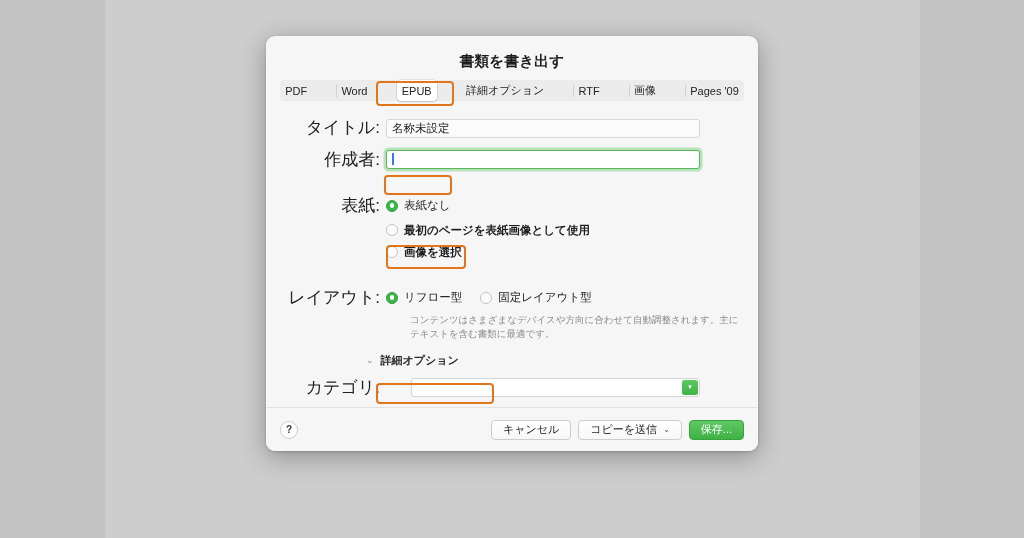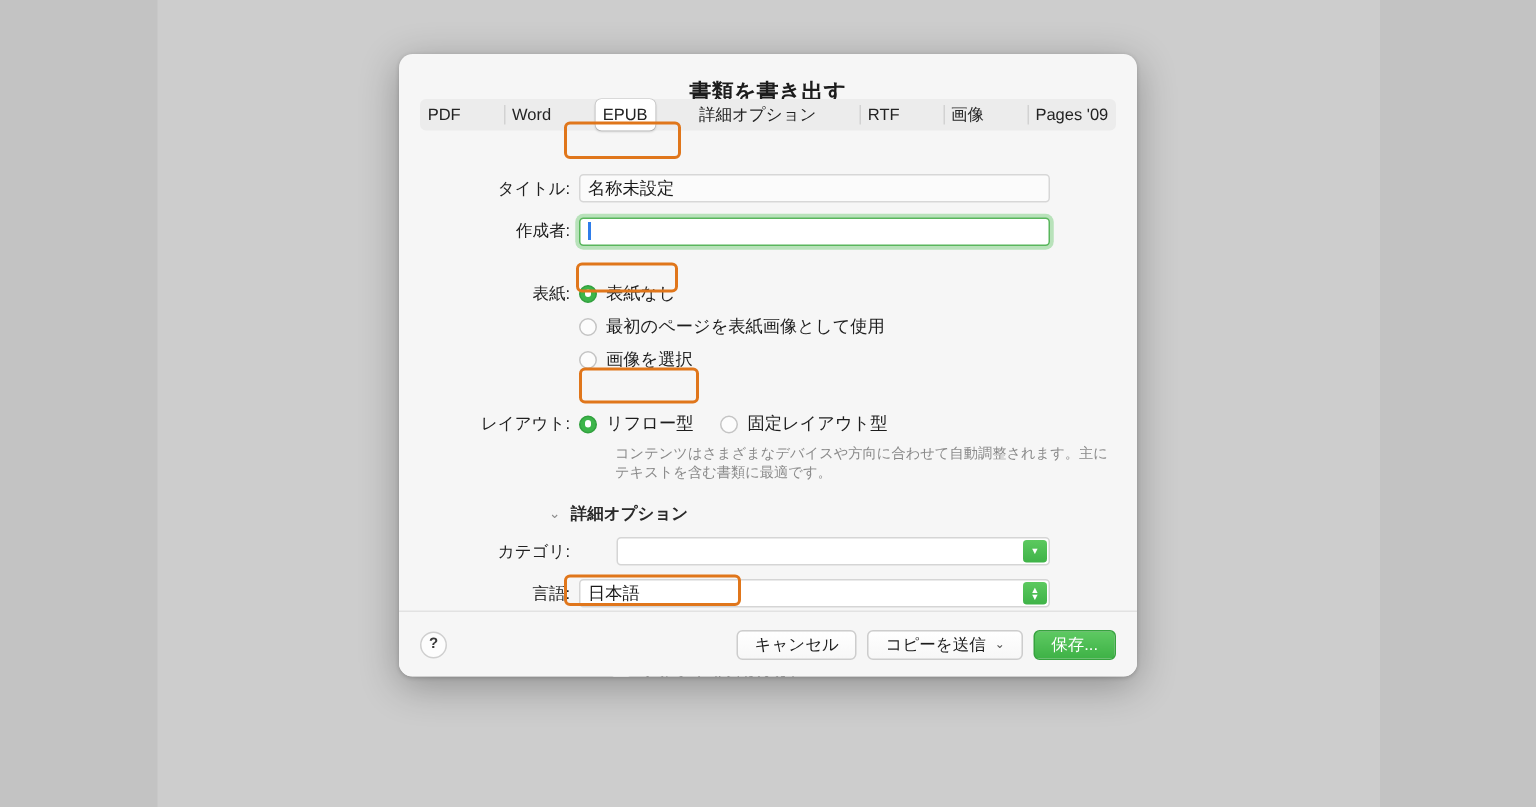--- a/index.html
+++ b/index.html
@@ -35,21 +35,21 @@
     font-size: 14.5px;
     font-weight: bold;
     color: #1d1d1d;
     padding-top: 16px;
     letter-spacing: .3px;
   }
 
   
   #tab-bar {
     position: absolute;
-    left: 14px; top: 30px;
+    left: 14px; top: 44px;
     width: 464px; height: 21px;
     background: #ececec;
     border-radius: 4px;
     display: flex;
     align-items: stretch;
     gap: 24px;
   }
   .tab {
     flex: 1 1 auto;
     position: relative;
@@ -98,21 +98,21 @@
   }
   .row {
     display: flex;
     align-items: center;
     margin-bottom: 0;
   }
   .lbl {
     width: 120px;
     text-align: right;
     padding-right: 6px;
-    font-size: 11px;
+    font-size: 17px;
     color: #212121;
     flex: 0 0 120px;
   }
   .field {
     flex: 1 1 auto;
     padding-right: 58px;
   }
   input.textfield {
     width: 100%;
     height: 19px;
@@ -145,21 +145,21 @@
 
   
   #cover-group { margin-top: 23px; }
   #layout-group { margin-top: 25px; }
 
   .radio-line {
     display: flex;
     align-items: center;
     min-height: 18px;
   }
-  .radio-line + .radio-line { margin-top: 4px; }
+  .radio-line + .radio-line { margin-top: 4px; font-weight: bold; }
   .radio-opt {
     display: flex;
     align-items: center;
     font-size: 11.5px;
     color: #1d1d1d;
     margin-right: 18px;
     cursor: default;
   }
   .radio {
     width: 12px; height: 12px;

